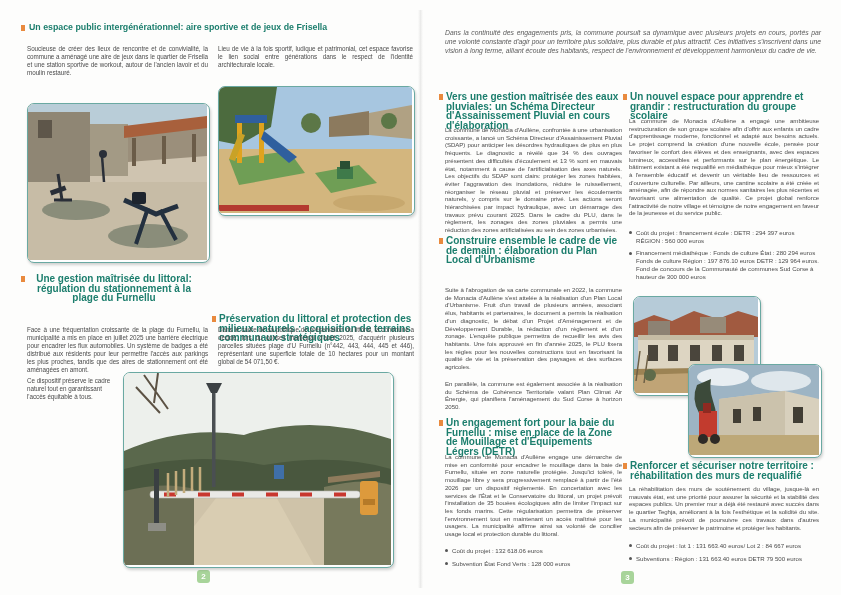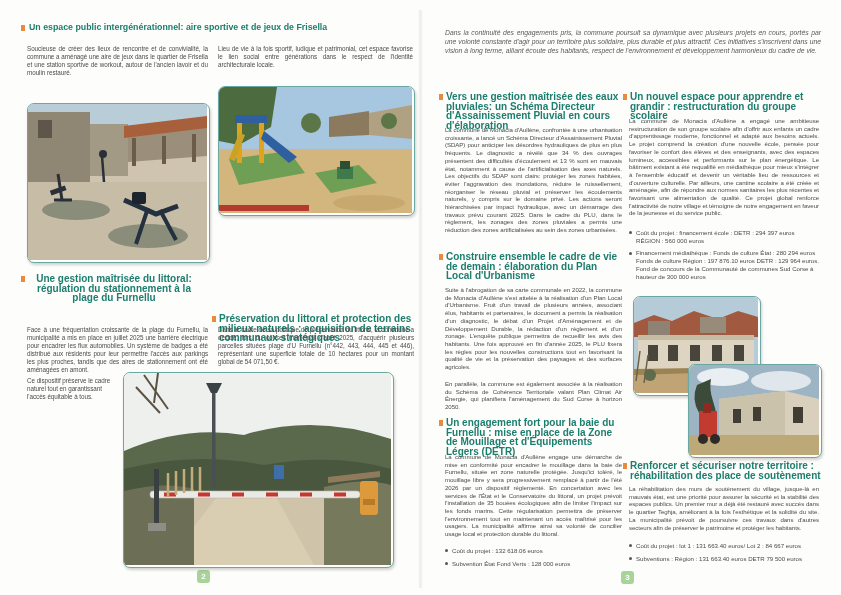--- a/index.html
+++ b/index.html
@@ -167,21 +167,21 @@
   </div>
 
   <div class="abs intro-italic" style="left:445px;top:28px;width:376px;">Dans la continuité des engagements pris, la commune poursuit sa dynamique avec plusieurs projets en cours, portés par une volonté constante d'agir pour un territoire plus solidaire, plus durable et plus attractif. Ces initiatives s'inscrivent dans une vision à long terme, alliant écoute des habitants, respect de l'environnement et développement harmonieux du cadre de vie.</div>
 
   <div class="abs sec-heading" style="left:439px;top:92px;width:180px;">
     <span class="hbullet"></span>
     <span>Vers une gestion maîtrisée des eaux pluviales: un Schéma Directeur d'Assainissement Pluvial en cours d'élaboration</span>
   </div>
   <div class="abs body-txt-sm" style="left:445px;top:126px;width:177px;">La commune de Monacia d'Aullène, confrontée à une urbanisation croissante, a lancé un Schéma Directeur d'Assainissement Pluvial (SDAP) pour anticiper les désordres hydrauliques de plus en plus fréquents. Le diagnostic a révélé que 34 % des ouvrages présentent des difficultés d'écoulement et 13 % sont en mauvais état, notamment à cause de l'artificialisation des axes naturels. Les objectifs du SDAP sont clairs: protéger les zones habitées, éviter l'aggravation des inondations, réduire le ruissellement, réorganiser le réseau pluvial et préserver les écoulements naturels, y compris sur le domaine privé. Les actions seront hiérarchisées par impact hydraulique, avec un démarrage des travaux prévu courant 2025. Dans le cadre du PLU, dans le règlement, les zonages des zones pluviales a permis une réduction des zones artificialisées au sein des zones urbanisées.</div>
 
-  <div class="abs sec-heading" style="left:439px;top:252px;width:180px;">
+  <div class="abs sec-heading" style="left:439px;top:236px;width:180px;">
     <span class="hbullet"></span>
     <span>Construire ensemble le cadre de vie de demain : élaboration du Plan Local d'Urbanisme</span>
   </div>
   <div class="abs body-txt-sm" style="left:445px;top:286px;width:177px;">Suite à l'abrogation de sa carte communale en 2022, la commune de Monacia d'Aullène s'est attelée à la réalisation d'un Plan Local d'Urbanisme. Fruit d'un travail de plusieurs années, associant élus, habitants et partenaires, le document a permis la réalisation d'un diagnostic, le débat d'un Projet d'Aménagement et de Développement Durable, la rédaction d'un règlement et d'un zonage. L'enquête publique permettra de recueillir les avis des habitants. Une fois approuvé en fin d'année 2025, le PLU fixera les règles pour les nouvelles constructions tout en favorisant la qualité de vie et la préservation des paysages et des surfaces agricoles.</div>
   <div class="abs body-txt-sm" style="left:445px;top:380px;width:177px;">En parallèle, la commune est également associée à la réalisation du Schéma de Cohérence Territoriale valant Plan Climat Air Énergie, qui planifiera l'aménagement du Sud Corse à horizon 2050.</div>
 
   <div class="abs sec-heading" style="left:439px;top:418px;width:180px;">
     <span class="hbullet"></span>
     <span>Un engagement fort pour la baie du Furnellu : mise en place de la Zone de Mouillage et d'Équipements Légers (DETR)</span>
   </div>
@@ -234,21 +234,21 @@
       <path d="M8 20 Q2 34 10 48 Q16 60 12 72 L26 72 Q30 52 24 36 Q20 24 22 14 Z" fill="#3c4a3a"></path>
       <rect x="10" y="46" width="18" height="26" fill="#c23b2e"></rect>
       <rect x="14" y="38" width="8" height="10" fill="#8f2a21"></rect>
       <circle cx="14" cy="74" r="5" fill="#2e2a26"></circle>
       <circle cx="26" cy="74" r="5" fill="#2e2a26"></circle>
     </svg>
   </div>
 
   <div class="abs sec-heading" style="left:623px;top:461px;width:196px;">
     <span class="hbullet"></span>
-    <span>Renforcer et sécuriser notre territoire : réhabilitation des place de soutènement</span>
+    <span>Renforcer et sécuriser notre territoire : réhabilitation des murs de requalifié</span>
   </div>
   <div class="abs body-txt-sm" style="left:629px;top:485px;width:190px;">La réhabilitation des murs de soutènement du village, jusque-là en mauvais état, est une priorité pour assurer la sécurité et la stabilité des espaces publics. Un premier mur a déjà été restauré avec succès dans le quartier Teghja, améliorant à la fois l'esthétique et la solidité du site. La municipalité prévoit de poursuivre ces travaux dans d'autres secteurs afin de préserver le patrimoine et protéger les habitants.</div>
   <ul class="abs bullets" style="left:629px;top:542px;width:190px;">
     <li>Coût du projet : lot 1 : 131 663.40 euros/ Lot 2 : 84 667 euros</li>
     <li>Subventions : Région : 131 663.40 euros DETR 79 500 euros</li>
   </ul>
 
   <div class="abs badge" style="left:621px;top:571px;">
     <span>3</span>
   </div>

